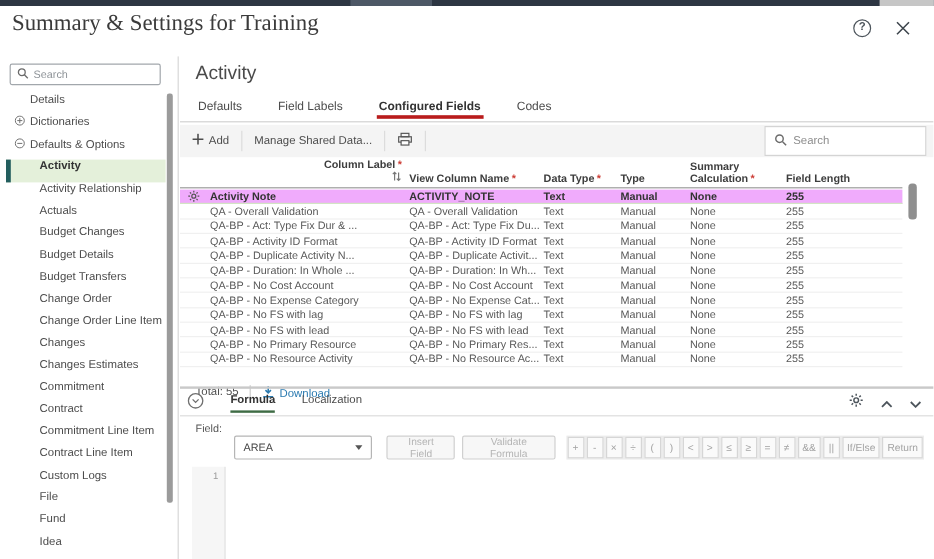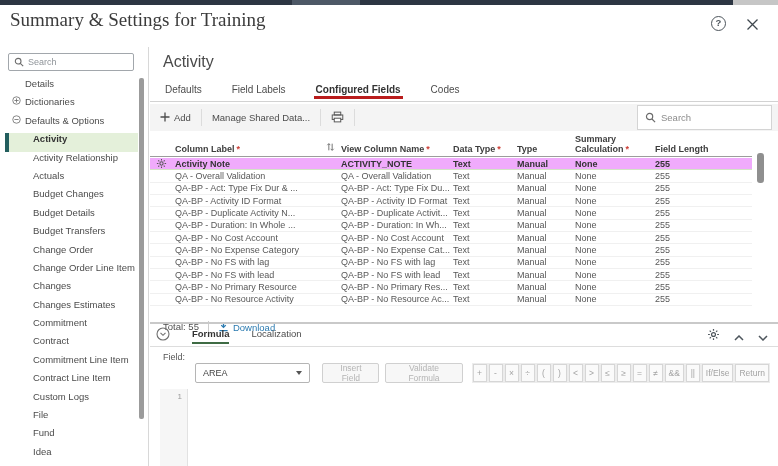--- a/index.html
+++ b/index.html
@@ -37,21 +37,21 @@
 
   .toolbar { position:absolute; left:150px; top:104px; width:628px; height:27px; background:#f4f4f4; display:flex; align-items:center; }
   .tb-btn { display:flex; align-items:center; gap:4px; font-size:9.5px; color:#4c4c4c; padding:0 10px; height:17px; border-right:1px solid #dcdcdc; cursor:pointer; }
   .tb-search { margin-left:auto; margin-right:6px; width:135px; height:25px; background:#fff; border:1px solid #d4d4d4; display:flex; align-items:center; padding:0 7px; gap:5px; }
   .tb-search input { border:none; outline:none; width:100px; font-size:9.5px; color:#555; font-family:"Liberation Sans",sans-serif; }
   .tb-search input::placeholder { color:#8c8c8c; }
 
   
   .thead { position:absolute; left:150px; top:131px; width:602px; height:26px; display:flex; align-items:flex-end; border-bottom:1px solid #9c9c9c; font-size:9px; font-weight:bold; color:#3d3d3d; }
   .th { padding:0 3px 2px 3px; line-height:10px; }
-  .th-inner { display:flex; justify-content:space-between; align-items:flex-end; }
+  .th-inner { display:flex; justify-content:space-between; align-items:flex-end;flex-direction:column; }
   .cw0{width:22px;} .cw1{width:166px;} .cw2{width:112px;} .cw3{width:64px;} .cw4{width:58px;} .cw5{width:80px;} .cw6{width:100px;}
   .req { color:#cc3b33; margin-left:2px; }
   .tbody { position:absolute; left:150px; top:158px; width:602px; }
   .tr { display:flex; height:12.35px; align-items:center; border-bottom:1px solid #f0f0f0; font-size:9px; color:#585858; cursor:pointer; }
   .tr.selected { background:#f0abfc; font-weight:bold; color:#333; border-bottom-color:#d2e4c4; }
   .td { padding:0 3px; white-space:nowrap; overflow:hidden; }
   .td.sel { display:flex; justify-content:center; }
   .tbl-scrollbar { position:absolute; left:757px; top:153px; width:7px; height:30px; background:#8f8f8f; border-radius:3px; }
 
   .total-bar { position:absolute; left:163px; top:321px; height:16px; display:flex; align-items:flex-start; font-size:9.5px; color:#4f4f4f; }

